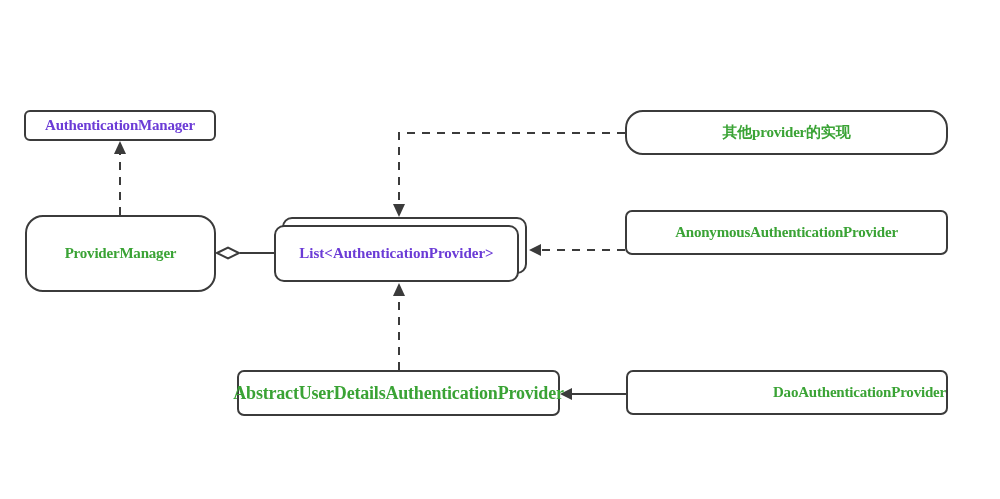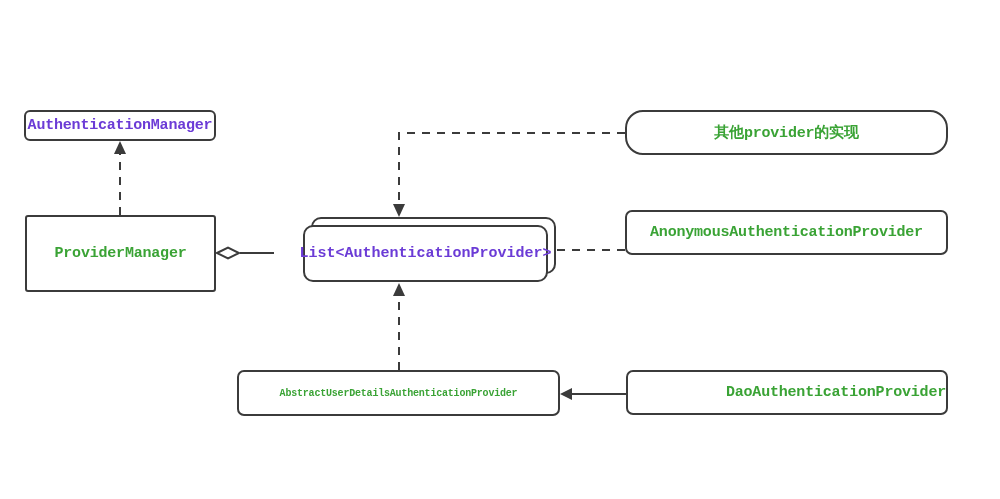--- a/index.html
+++ b/index.html
@@ -1,49 +1,49 @@
 <!DOCTYPE html>
 <html style="--background: #ffffff; --line: #3b3b3b; --class-name: #6b3bd6; --impl-name: #3aa335;"><head>
 <meta charset="utf-8">
 <style>
   html, body { margin: 0; padding: 0; background: #ffffff; }
   .canvas {
     position: relative;
     width: 1000px;
     height: 462px;
     background: var(--background, #ffffff);
-    font-family: Liberation Mono, monospace;
+    font-family: Liberation Serif, serif;
     overflow: hidden;
   }
   .node {
     position: absolute;
     box-sizing: border-box;
     border: 2px solid var(--line, #3b3b3b);
     background: #ffffff;
     display: flex;
     align-items: center;
     justify-content: center;
     font-size: 15px;
     font-weight: 600;
     white-space: nowrap;
     letter-spacing: -0.2px;
   }
   .label-purple { color: var(--class-name, #6b3bd6); }
   .label-green  { color: var(--impl-name, #3aa335); }
 
   
   #node-auth-manager    { left: 24px;  top: 110px; width: 192px; height: 31px; border-radius: 6px; }
-  #node-provider-manager{ left: 25px;  top: 215px; width: 191px; height: 77px; border-radius: 3px; }
+  #node-provider-manager{ left: 25px;  top: 215px; width: 191px; height: 77px; border-radius: 18px; }
   #node-other-provider  { left: 625px; top: 110px; width: 323px; height: 45px; border-radius: 18px; }
   #node-anonymous       { left: 625px; top: 210px; width: 323px; height: 45px; border-radius: 7px; }
-  #node-abstract        { left: 237px; top: 370px; width: 323px; height: 46px; border-radius: 7px; font-size: 10px; }
+  #node-abstract        { left: 237px; top: 370px; width: 323px; height: 46px; border-radius: 7px; font-size: 18px; }
   #node-dao             { left: 626px; top: 370px; width: 322px; height: 45px; border-radius: 7px; justify-content: flex-end; }
 
   
-  #list-stack { position: absolute; left: 274px; top: 217px; width: 253px; height: 65px; margin-left: 29px; }
+  #list-stack { position: absolute; left: 274px; top: 217px; width: 253px; height: 65px; }
   #list-stack .back {
     position: absolute; left: 8px; top: 0; width: 245px; height: 57px;
     border: 2px solid var(--line, #3b3b3b); border-radius: 10px; background: #ffffff;
     box-sizing: border-box;
   }
   #list-stack .front {
     position: absolute; left: 0; top: 8px; width: 245px; height: 57px;
     border: 2px solid var(--line, #3b3b3b); border-radius: 10px; background: #ffffff;
     box-sizing: border-box;
     display: flex; align-items: center; justify-content: center;

